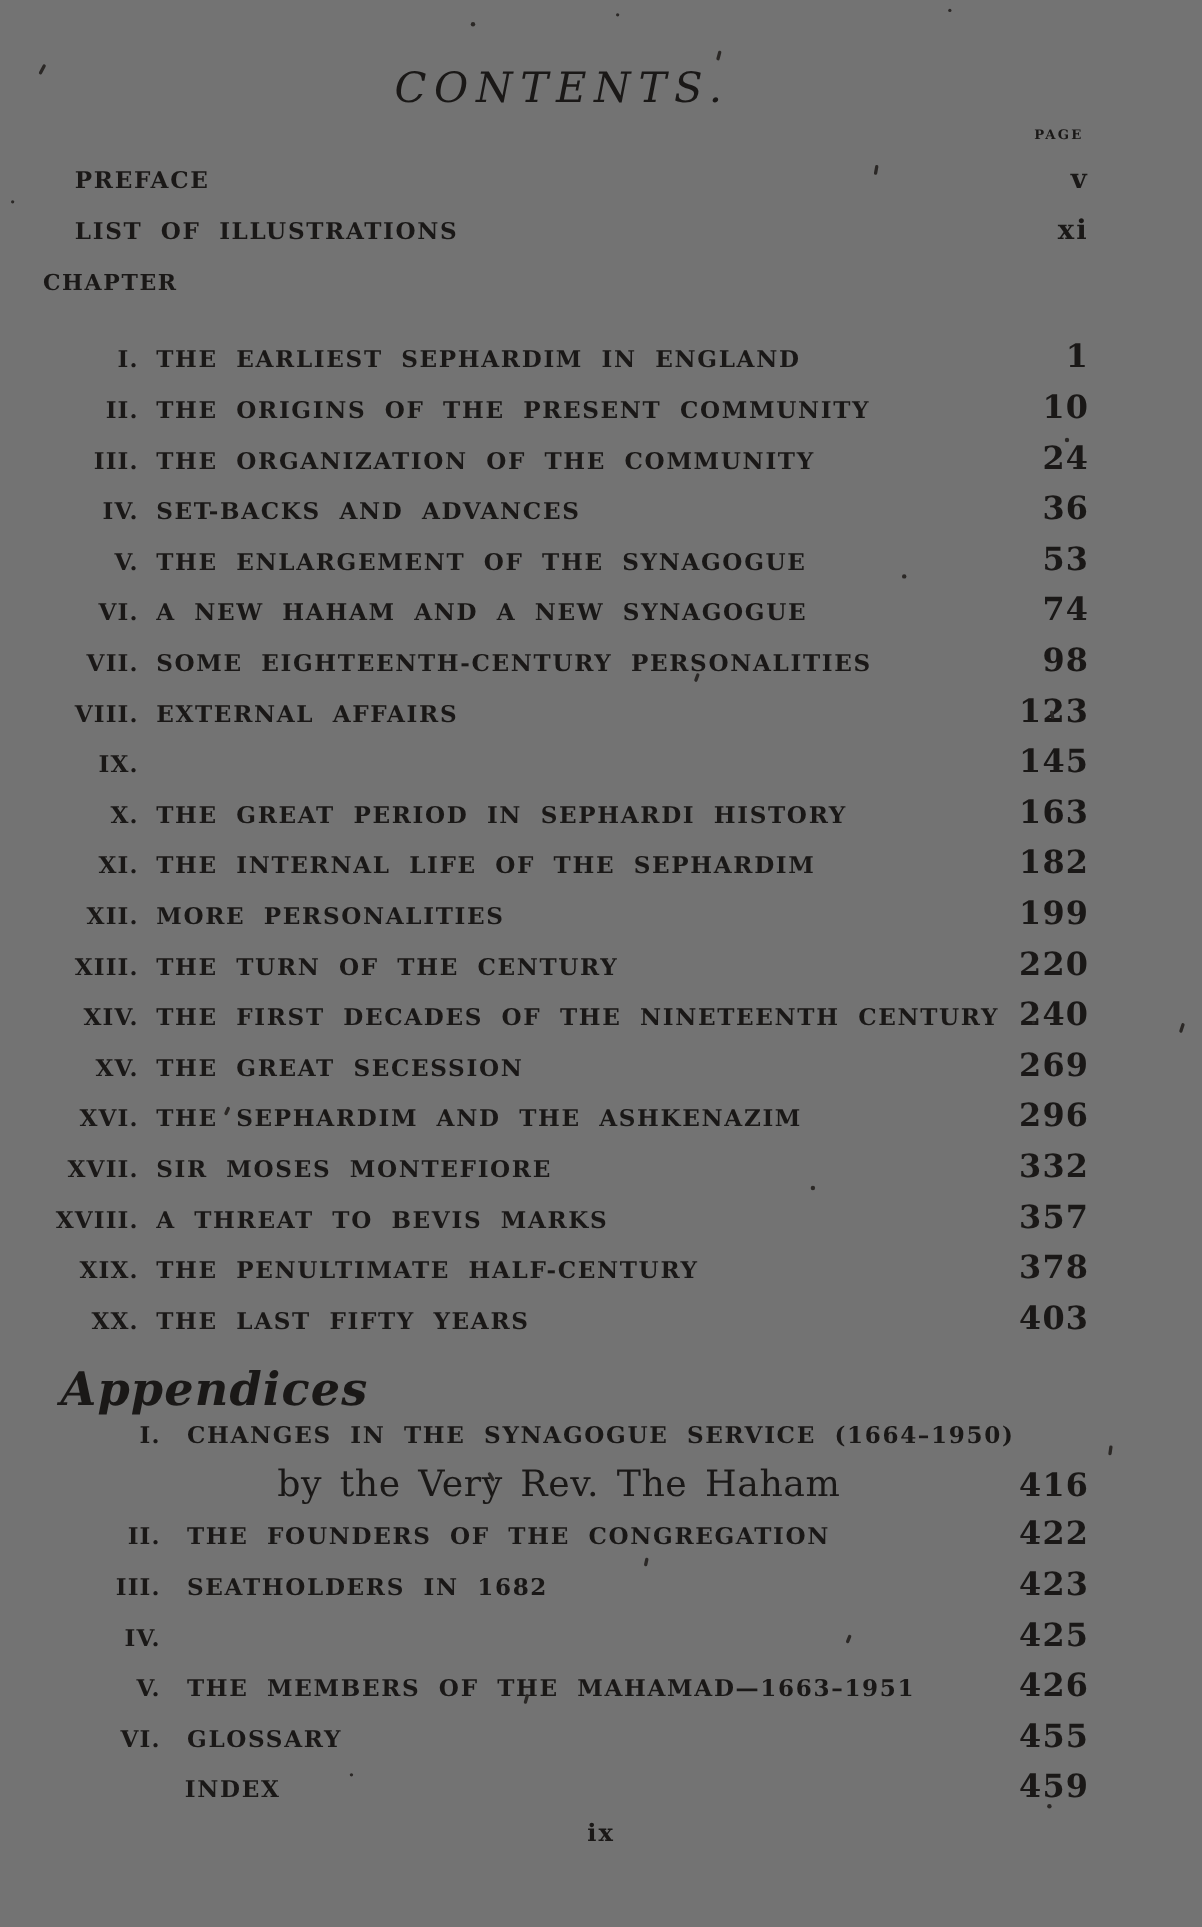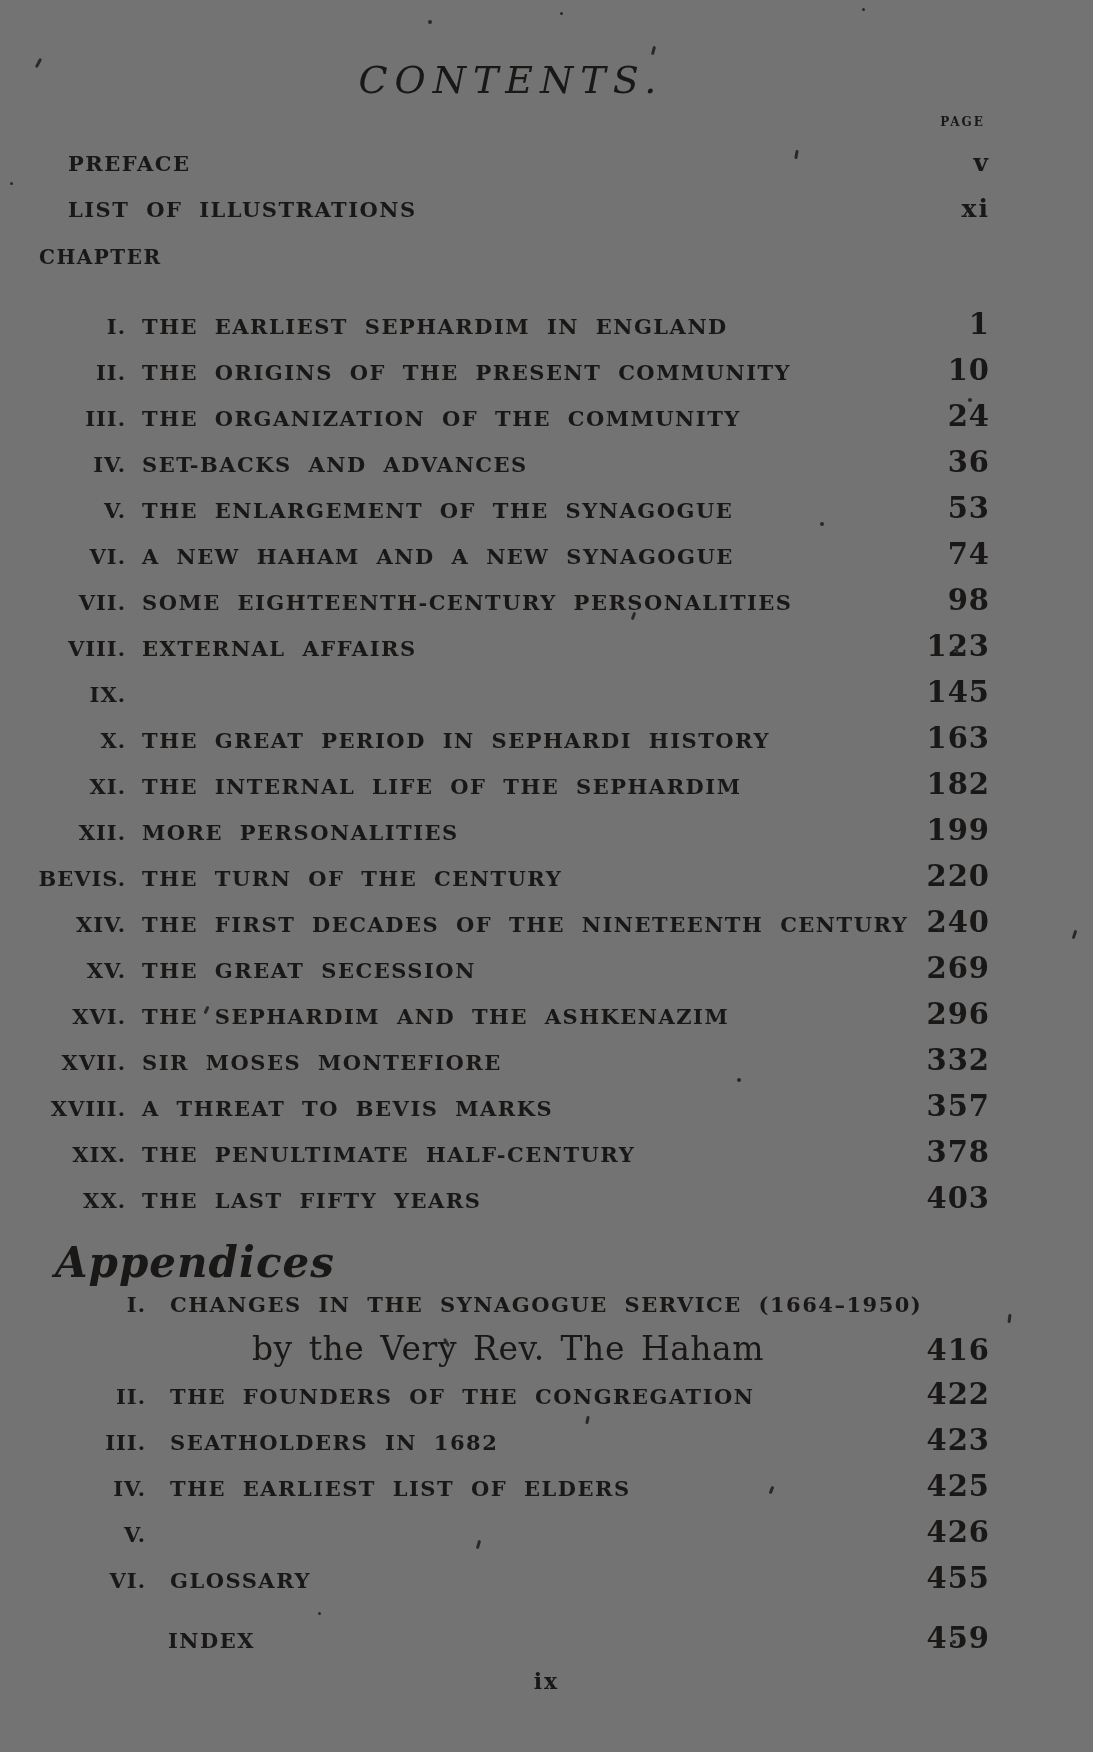--- a/index.html
+++ b/index.html
@@ -102,21 +102,21 @@
   }
   .app-subtitle{
     flex:none;
     margin-left:252px;
     font-size:33px;
     font-weight:normal;
     letter-spacing:0.5px;
     word-spacing:5px;
   }
   
-  .index-row{margin-top:14px;}
+  .index-row{}
   .index-row .entry-title{margin-left:168px;}
   .folio{
     text-align:center;
     font-size:22px;
     font-weight:bold;
     letter-spacing:2px;
     line-height:40px;
   }
   
   .speck{position:absolute;background:#2b2826;border-radius:50%;}
@@ -214,21 +214,21 @@
         <span class="pg">182</span>
       </div>
 
       <div class="row">
         <span class="num">XII.</span>
         <span class="entry-title">MORE PERSONALITIES</span>
         <span class="pg">199</span>
       </div>
 
       <div class="row">
-        <span class="num">BEVIS.</span>
+        <span class="num">XIII.</span>
         <span class="entry-title">THE TURN OF THE CENTURY</span>
         <span class="pg">220</span>
       </div>
 
       <div class="row">
         <span class="num">XIV.</span>
         <span class="entry-title">THE FIRST DECADES OF THE NINETEENTH CENTURY</span>
         <span class="pg">240</span>
       </div>
 
@@ -291,26 +291,26 @@
       </div>
 
       <div class="row">
         <span class="num">III.</span>
         <span class="entry-title">SEATHOLDERS IN 1682</span>
         <span class="pg">423</span>
       </div>
 
       <div class="row">
         <span class="num">IV.</span>
-        <span class="entry-title">THE EARLIEST LIST OF ELDERS</span>
         <span class="pg">425</span>
       </div>
 
       <div class="row">
         <span class="num">V.</span>
+        <span class="entry-title">THE MEMBERS OF THE MAHAMAD—1663–1951</span>
         <span class="pg">426</span>
       </div>
 
       <div class="row">
         <span class="num">VI.</span>
         <span class="entry-title">GLOSSARY</span>
         <span class="pg">455</span>
       </div>
     </div>
 

